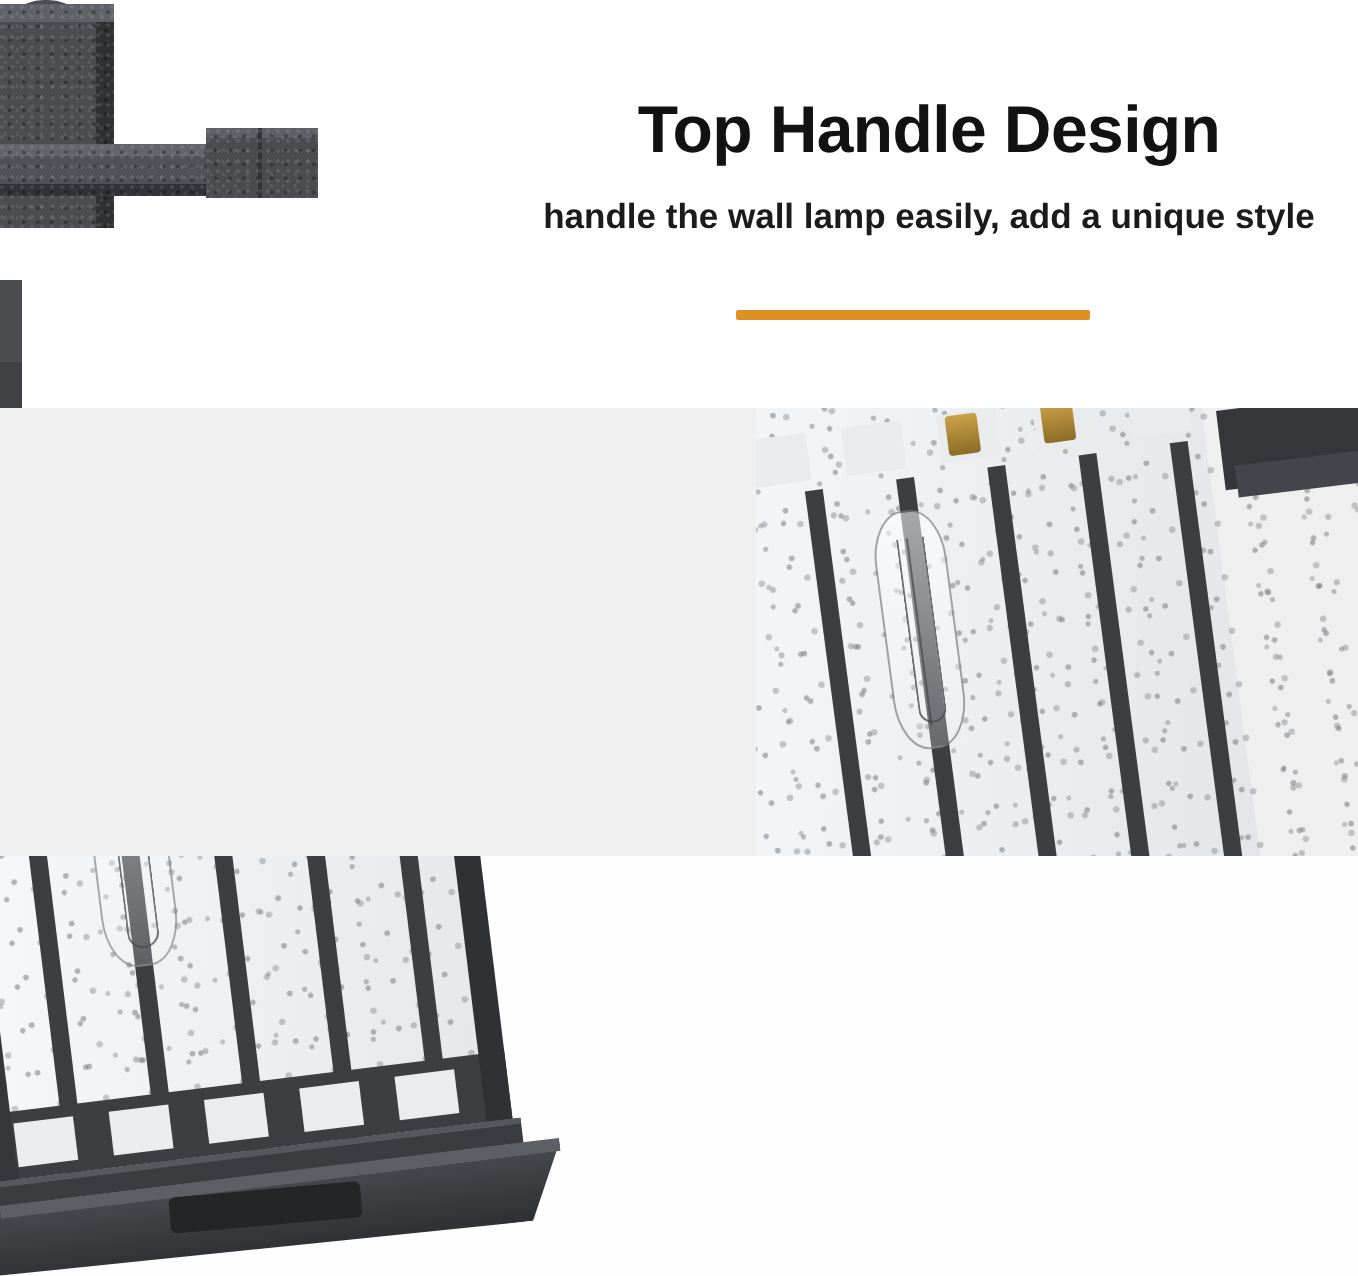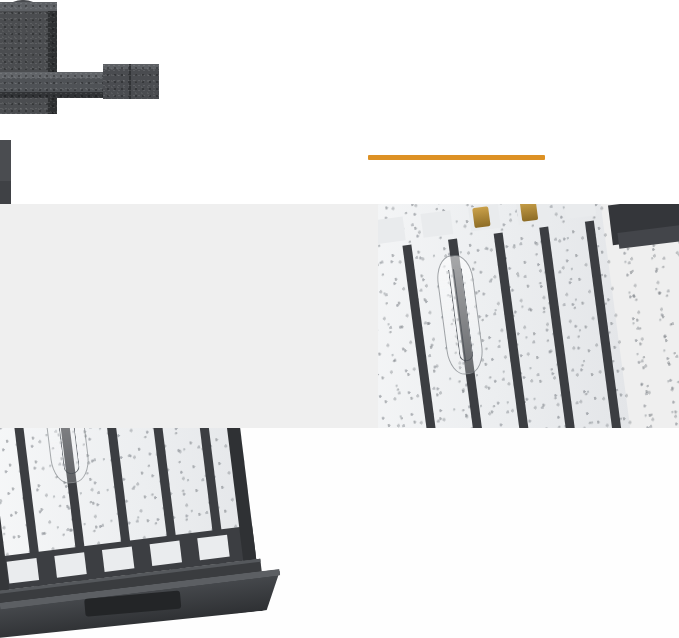--- a/index.html
+++ b/index.html
@@ -148,20 +148,22 @@
       <div id="hbase-split" class="metal"></div>
 
       <div id="handle-outer"></div>
       <div id="handle-inner-shadow"></div>
       <div id="handle-leg-l"></div>
       <div id="handle-leg-r"></div>
 
     </div>
 
     <div class="txt" id="p1-text">
+      <div class="title" id="p1-title" style="color: rgb(18, 18, 18);">Top Handle Design</div>
+      <div class="sub" id="p1-sub">handle the wall lamp easily, add a unique style</div>
     </div>
     <div class="rule" id="p1-rule" style="background: rgb(221, 145, 36);"></div>
   </section>
 
   <section class="panel" id="panel2" style="background: rgb(239, 239, 239);">
 
     <div id="glass2">
       <div id="g2-rot">
         <div id="g2-body">
           <div class="seed"></div>

